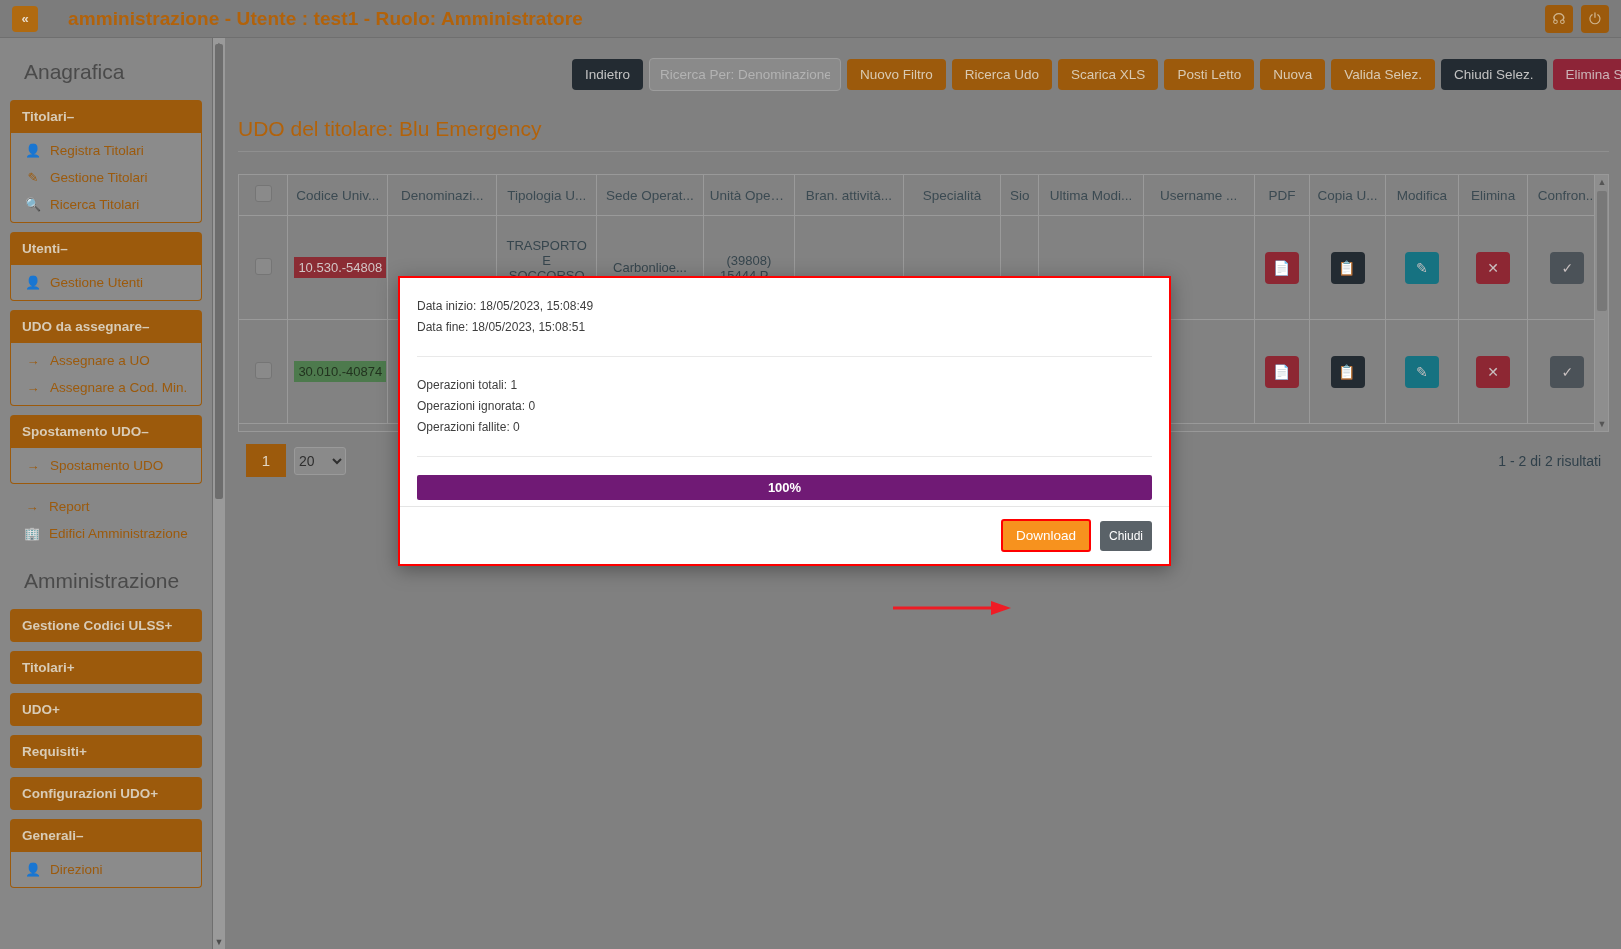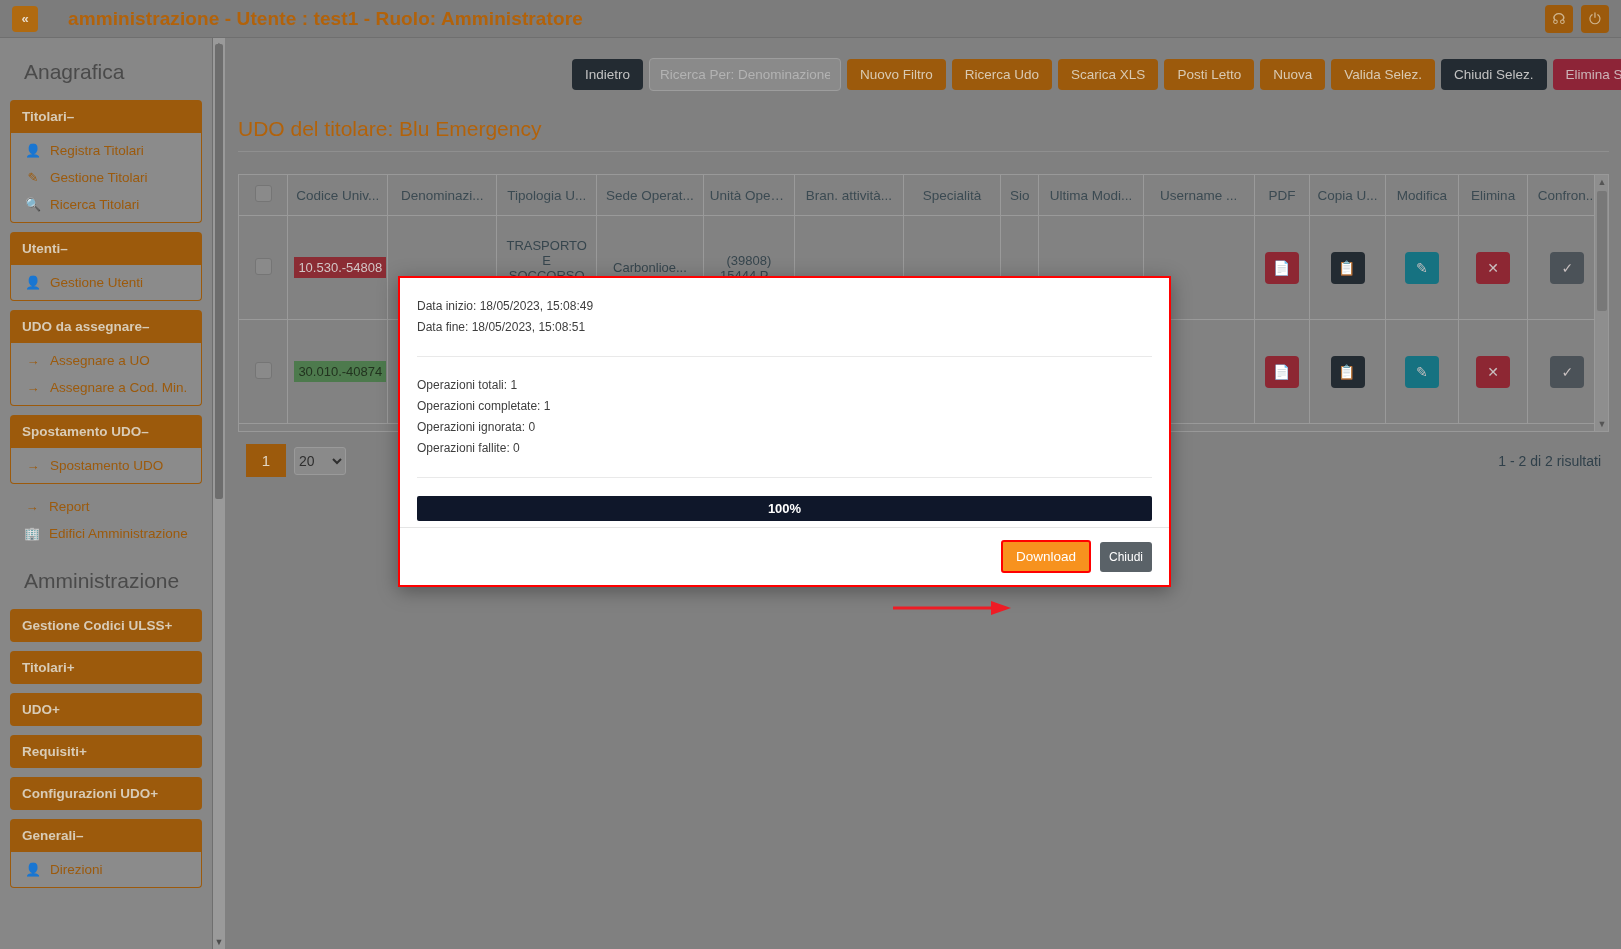--- a/index.html
+++ b/index.html
@@ -234,21 +234,21 @@
     display: flex; align-items: flex-start; justify-content: space-between;
     padding: 20px 24px 18px 17px;
     border-bottom: 1px solid #e5e5e5;
   }
   .modal-title { font-size: 20px; color: #3b3b3b; font-weight: normal; }
   .modal-x { font-size: 25px; color: #555; cursor: pointer; line-height: 18px; }
   .modal-body { padding: 18px 17px 6px 17px; }
   .mb-line { font-size: 12px; color: #3e3e3e; line-height: 21px; }
   .mb-rule { height: 1px; background: #e9e9e9; margin: 18px 0; }
   .progress {
-    height: 25px; background: #0f172a;
+    height: 25px; background: #701a75;
     display: flex; align-items: center; justify-content: center;
     color: #ffffff; font-size: 13px; font-weight: bold;
     border-radius: 2px;
   }
   .modal-foot {
     border-top: 1px solid #e5e5e5;
     padding: 12px 17px; display: flex; justify-content: flex-end; gap: 9px;
     align-items: center;
   }
   .btn-download {
@@ -532,21 +532,20 @@
     </div>
 
   </div>
 
   <div class="modal">
     <div class="modal-body">
       <div class="mb-line">Data inizio: 18/05/2023, 15:08:49</div>
       <div class="mb-line">Data fine: 18/05/2023, 15:08:51</div>
       <div class="mb-rule"></div>
       <div class="mb-line">Operazioni totali: 1</div>
-      <div class="mb-line">Operazioni completate: 1</div>
       <div class="mb-line">Operazioni ignorata: 0</div>
       <div class="mb-line">Operazioni fallite: 0</div>
       <div class="mb-rule"></div>
       <div class="progress">100%</div>
     </div>
     <div class="modal-foot">
       <button class="btn-download">Download</button>
       <button class="btn-chiudi">Chiudi</button>
     </div>
   </div>

